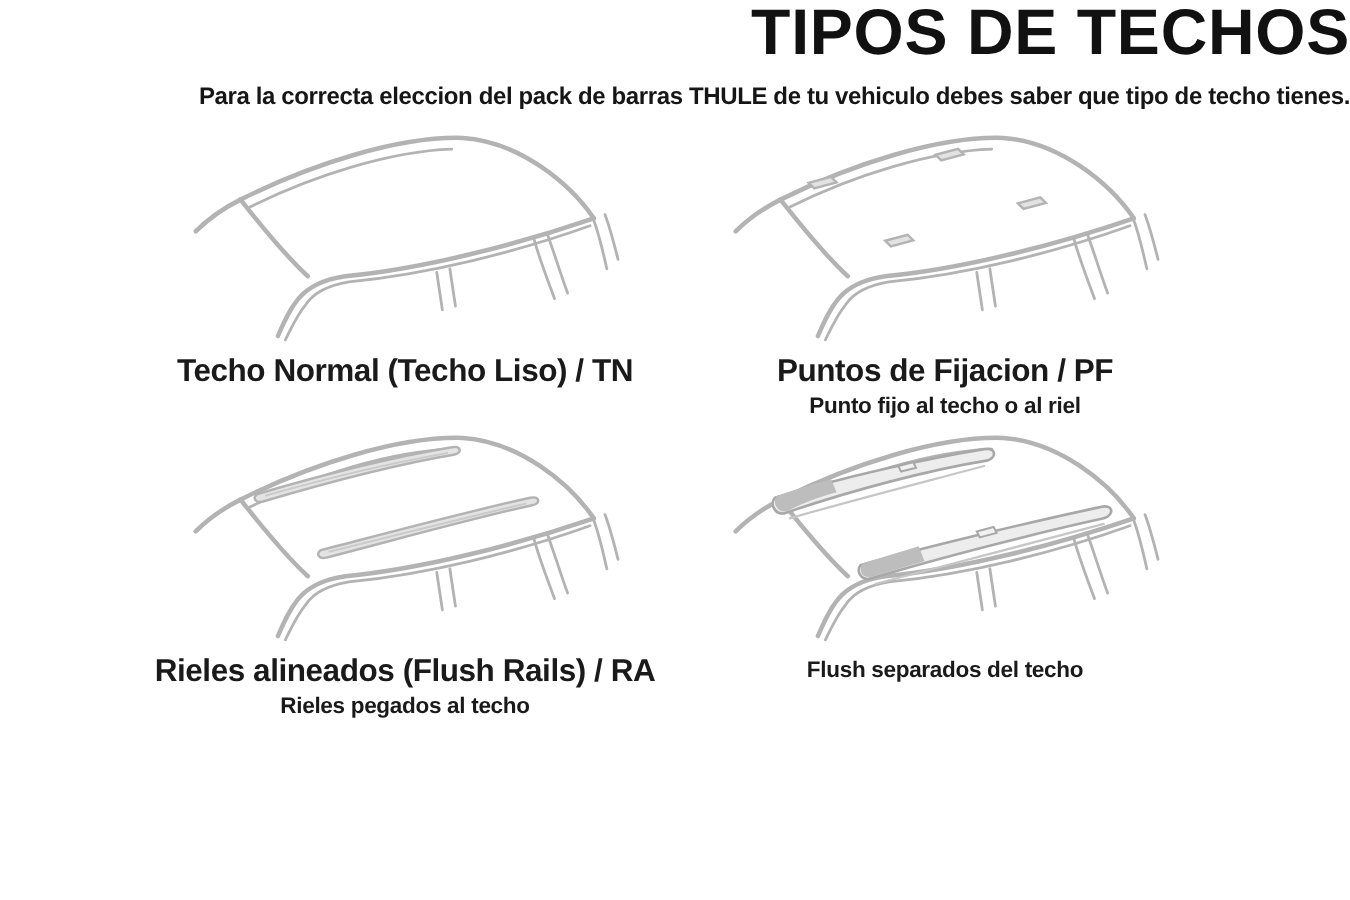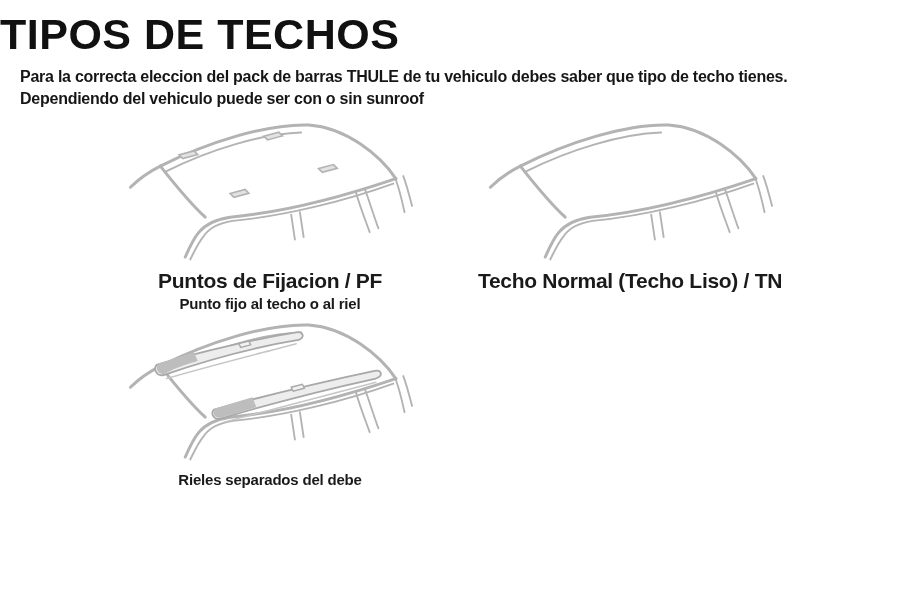--- a/index.html
+++ b/index.html
@@ -8,21 +8,21 @@
     --raised-rail-fill:#ededed; --raised-rail-shade:#bdbdbd;
   }
   *{box-sizing:border-box;margin:0;padding:0;}
   html,body{width:900px;height:600px;overflow:hidden;}
   body{
     background:var(--background);
     color:var(--text);
     font-family:"Liberation Sans","DejaVu Sans",sans-serif;
   }
   .page{width:900px;height:600px;display:flex;flex-direction:column;}
-  header{flex:0 0 auto;text-align:left;padding-top:12px;}
+  header{flex:0 0 auto;text-align:right;padding-top:0;}
   .title{
     font-size:43px;font-weight:700;letter-spacing:0.5px;color:#111;
     line-height:1.05;
   }
   .intro{margin-top:9px;margin-left:20px;}
   .intro-line{
     font-size:16px;font-weight:600;letter-spacing:-0.25px;
     line-height:21.5px;white-space:nowrap;color:#161616;
   }
   main.grid{
@@ -75,25 +75,36 @@
     </g>
   </defs>
 </svg>
 
 <div class="page">
 
   <header>
     <h1 class="title">TIPOS DE TECHOS</h1>
     <div class="intro">
       <div class="intro-line">Para la correcta eleccion del pack de barras THULE de tu vehiculo debes saber que tipo de techo tienes.</div>
-      <div class="intro-line">Dependiendo del vehiculo puede ser con o sin sunroof</div>
     </div>
   </header>
 
   <main class="grid">
+
+    <figure class="roof-card">
+      <div class="art">
+        <svg viewBox="25 6 240 122" width="300" height="152">
+          <use href="#roof-base"></use>
+        </svg>
+      </div>
+      <figcaption>
+        <div class="label">Techo Normal (Techo Liso) / TN</div>
+
+      </figcaption>
+    </figure>
 
     <figure class="roof-card">
       <div class="art">
         <svg viewBox="25 6 240 122" width="300" height="152">
           <use href="#roof-base"></use>
           <g>
             <path class="pad" d="M72,38 l12,-3.2 l3,3 l-12,3.2 Z"></path>
             <path class="pad" d="M140,23 l12,-3.2 l3,3 l-12,3.2 Z"></path>
             <path class="pad" d="M113,69 l12,-3.2 l3,3 l-12,3.2 Z"></path>
             <path class="pad" d="M184,49 l12,-3.2 l3,3 l-12,3.2 Z"></path>
@@ -103,44 +114,49 @@
       <figcaption>
         <div class="label">Puntos de Fijacion / PF</div>
         <div class="sublabel">Punto fijo al techo o al riel</div>
       </figcaption>
     </figure>
 
     <figure class="roof-card">
       <div class="art">
         <svg viewBox="25 6 240 122" width="300" height="152">
           <use href="#roof-base"></use>
+          <g>
+            <path class="rail" d="M66,44 C100,34 140,24 170,19 C175,18 176,22 171,23 C141,28 103,38 69,48 C65,49 63,46 66,44 Z"></path>
+            <path class="rail-inner" d="M70,45 C105,35 140,27 168,22"></path>
+            <path class="rail" d="M100,74 C135,65 180,53 212,46 C217,45 218,49 213,50 C181,57 138,69 103,78 C99,79 97,76 100,74 Z"></path>
+            <path class="rail-inner" d="M104,75 C140,66 180,56 210,49"></path>
+          </g>
         </svg>
       </div>
       <figcaption>
-        <div class="label">Techo Normal (Techo Liso) / TN</div>
-
+        <div class="label">Rieles alineados (Flush Rails) / RA</div>
+        <div class="sublabel">Rieles pegados al techo</div>
       </figcaption>
     </figure>
-
 
     <figure class="roof-card">
       <div class="art">
         <svg viewBox="25 6 240 122" width="300" height="152">
           <use href="#roof-base"></use>
           <g>
             <path class="rt-shadow" d="M62,57 C100,46 140,36 166,29"></path>
             <path class="rt-rail" d="M54,46 C90,35 135,25 166,20 C172,19 173,24 168,26 C137,31 95,42 60,54 C54,56 51,49 54,46 Z"></path>
             <path class="rt-shade" d="M55,45 C64,42 74,39 84,36 L87,43 C76,46 66,50 61,53 C56,55 52,49 55,45 Z"></path>
             <path class="rt-clamp" d="M120,29 l8,-2 l1.5,3 l-8,2 Z"></path>
             <path class="rt-shadow" d="M108,92 C150,81 200,68 230,60"></path>
             <path class="rt-rail" d="M100,82 C140,71 195,58 228,51 C235,49 236,55 230,57 C198,64 146,77 106,89 C100,91 97,85 100,82 Z"></path>
             <path class="rt-shade" d="M101,81 C111,78 121,75 131,72 L134,80 C123,83 112,87 107,88 C101,90 98,85 101,81 Z"></path>
             <path class="rt-clamp" d="M162,64 l9,-2.4 l1.6,3.2 l-9,2.4 Z"></path>
           </g>
         </svg>
       </div>
       <figcaption>
-        <div class="sublabel">Rieles separados del debe</div>
+        <div class="sublabel">Flush separados del techo</div>
       </figcaption>
     </figure>
 
   </main>
 </div>
 
 </body></html>

